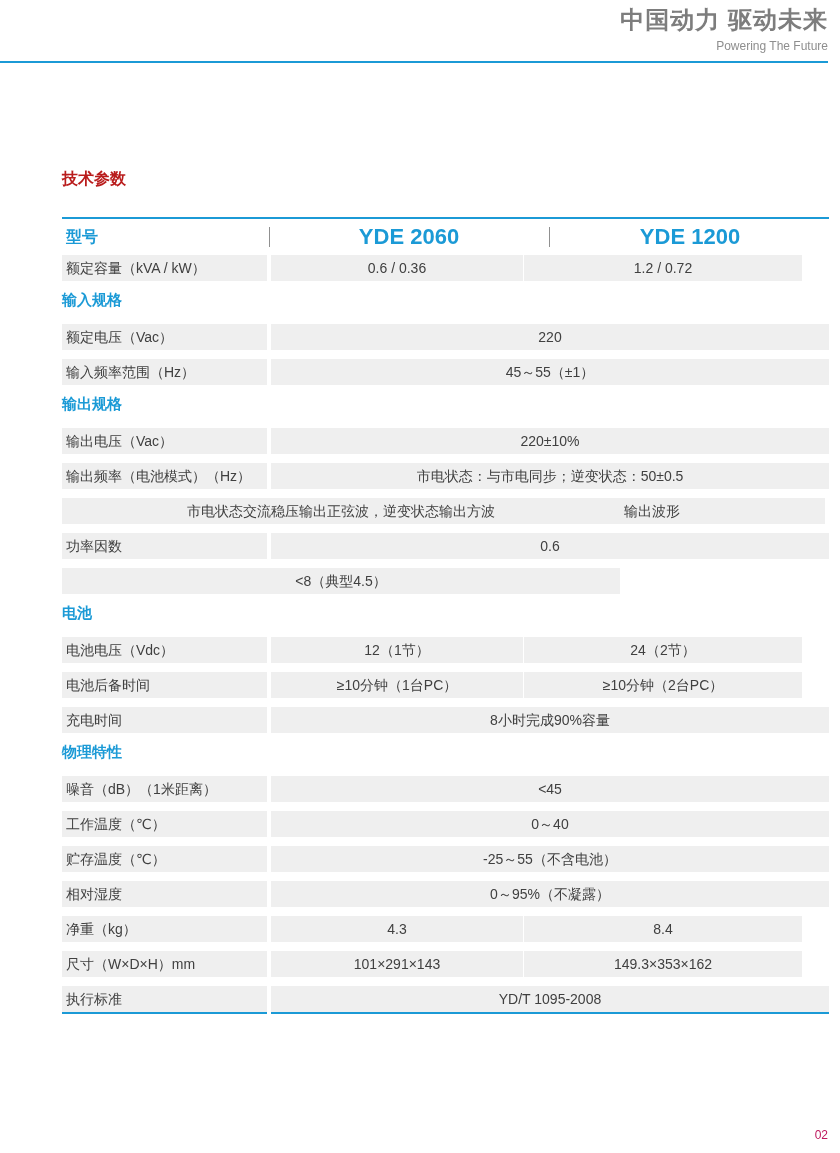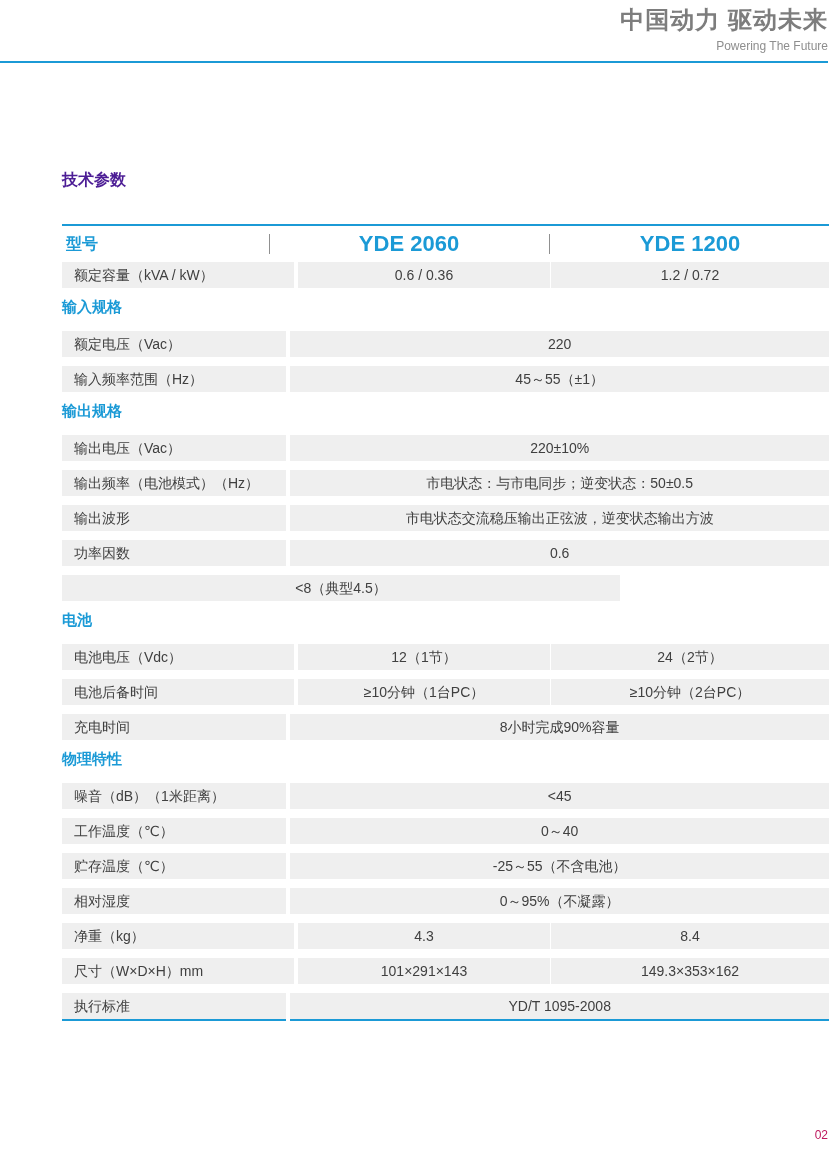--- a/index.html
+++ b/index.html
@@ -32,22 +32,22 @@
   .header-rule {
     position:absolute; top:61px; left:0;
     width:828px; height:2px; background:var(--blue);
   }
 
   
   .content {
     position:absolute; left:62px; top:170px; width:767px;
   }
   .table-title {
-    font-size:16px; font-weight:bold; color:#4c1d95;
-    height:20px; line-height:20px; margin-bottom:34px;
+    font-size:16px; font-weight:bold; color:#b91c1c;
+    height:20px; line-height:20px; margin-bottom:27px;font-family:Liberation Mono, monospace;
   }
   .table-top-rule { height:2px; background:var(--blue); }
 
   
   .header-row {
     display:flex; align-items:center; height:36px;
   }
   .model-label {
     width:205px; box-sizing:border-box; padding-left:4px;
     color:var(--blue); font-weight:bold; font-size:16px;
@@ -72,21 +72,21 @@
   
   .spec-row { display:flex; margin-bottom:9px; }
   .spec-row:last-child { margin-bottom:0; }
   .cell {
     background:var(--row-bg);
     height:26px; line-height:26px;
     font-size:14px; color:var(--cell-text);
     box-sizing:border-box;
     white-space:nowrap; overflow:hidden;
   }
-  .label-cell { width:232px; padding-left:12px; margin-right:4px; }
+  .label-cell { width:205px; padding-left:4px; margin-right:4px; }
   .value-cell { text-align:center; }
   .value-cell.v1 { width:252px; margin-right:1px; }
   .value-cell.v2 { width:278px; }
   .value-cell.merged { width:558px; }
   #table-body .spec-row:last-child .cell { border-bottom:2px solid var(--blue); height:28px; }
 
   
   .page-number {
     position:absolute; right:12px; bottom:11px;
     font-size:12px; color:#be185d;
@@ -135,22 +135,22 @@
       <div class="section-heading">输出规格</div>
       <div class="spec-row">
         <div class="cell label-cell">输出电压（Vac）</div>
         <div class="cell value-cell merged">220±10%</div>
       </div>
       <div class="spec-row">
         <div class="cell label-cell">输出频率（电池模式）（Hz）</div>
         <div class="cell value-cell merged">市电状态：与市电同步；逆变状态：50±0.5</div>
       </div>
       <div class="spec-row">
+        <div class="cell value-cell merged">市电状态交流稳压输出正弦波，逆变状态输出方波</div>
         <div class="cell label-cell">输出波形</div>
-        <div class="cell value-cell merged">市电状态交流稳压输出正弦波，逆变状态输出方波</div>
       </div>
       <div class="spec-row">
         <div class="cell label-cell">功率因数</div>
         <div class="cell value-cell merged">0.6</div>
       </div>
       <div class="spec-row">
         <div class="cell value-cell merged">&lt;8（典型4.5）</div>
       </div>
       <div class="section-heading">电池</div>
       <div class="spec-row">

